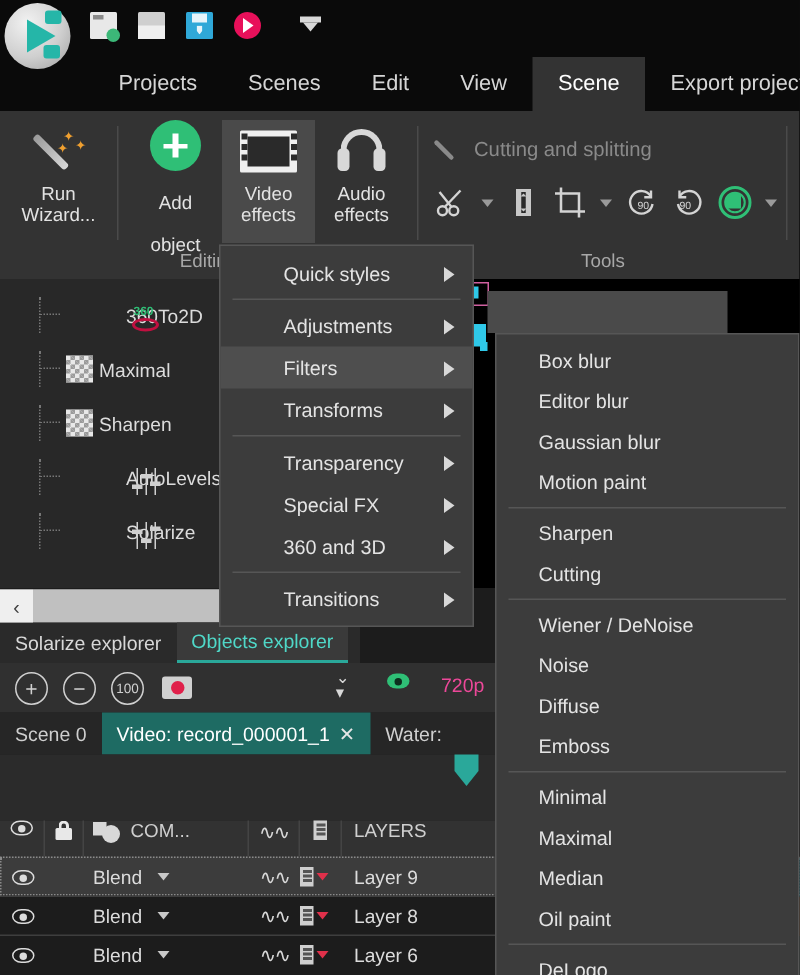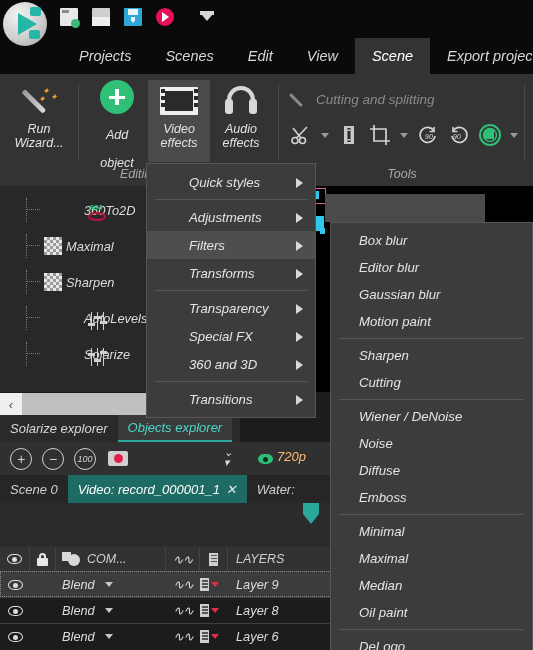--- a/index.html
+++ b/index.html
@@ -2,21 +2,21 @@
 <html><head>
 <meta charset="utf-8">
 <style>
   * { box-sizing: border-box; margin: 0; padding: 0; }
   html, body {
     width: 533px; height: 650px;
     background: #000;
     font-family: "Liberation Sans", sans-serif;
     overflow: hidden;
   }
-  #app { position: relative; width: 533px; height: 650px; background: #1c1c1c; font-style: italic; }
+  #app { position: relative; width: 533px; height: 650px; background: #1c1c1c; }
 
   
   .qa-bar {
     position: absolute; left: 0; top: 0; width: 533px; height: 38px;
     background: #0a0a0a;
   }
   .logo {
     position: absolute; left: 3px; top: 2px; width: 44px; height: 44px;
     border-radius: 50%;
     background: radial-gradient(circle at 35% 30%, #f2f2f2 0%, #cfcfcf 55%, #9e9e9e 100%);
@@ -185,41 +185,41 @@
   .exp-tab.active { background:#3a3a3a; color:#4fd8c8; border-bottom:2px solid #2aa89a; }
 
   
   .oe-bar { position:absolute; left:0; top:442px; width:533px; height:33px; background:#303030;
      display:flex; align-items:center; }
   .oe-ic { width:22px; height:22px; border-radius:50%; border:1.6px solid #d0d0d0; position:relative;
      margin-left:10px; color:#d0d0d0; font-size:9px; display:flex; align-items:center; justify-content:center; }
   .oe-cam { margin-left:12px; width:20px; height:15px; background:#d0d0d0; border-radius:2px; position:relative; }
   .oe-cam:after { content:''; position:absolute; left:6px; top:3px; width:9px; height:9px; border-radius:50%; background:#e0204a; }
   .oe-dbl { position:absolute; right:300px; top:5px; color:#d8d8d8; font-size:11px; line-height:10px; }
-  .oe-720 { position:absolute; left:258px; top:7px; display:flex; align-items:flex-end; gap:4px; color:#fdba74; font-size:13px; }
+  .oe-720 { position:absolute; left:258px; top:7px; display:flex; align-items:flex-start; gap:21px; color:#ec4899; font-size:13px; }
   .eye { width:15px; height:10px; border-radius:50%/60%; background:#2fbf76; position:relative; }
   .eye:after { content:''; position:absolute; left:5px; top:2.5px; width:5px;height:5px;border-radius:50%;background:#0c2e1e; }
 
   
   .scene-bar { position:absolute; left:0; top:475px; width:533px; height:28px; background:#262626; display:flex; }
   .sc-tab { display:flex; align-items:center; gap:6px; padding:0 10px; font-size:13px; color:#cfcfcf; }
   .sc-tab.sel { background:#1e6b63; color:#ffffff; }
   .sc-close { color:#e6e6e6; font-size:13px; }
 
   
   .tl-band { position:absolute; left:0; top:503px; width:533px; height:44px; background:#2b2b2b; }
   .tl-mark { position:absolute; left:303px; top:0; width:16px; height:22px; }
   .tl-mark .head { width:16px; height:11px; background:#2aa89a; }
   .tl-mark .pt { width:0;height:0; border-left:8px solid transparent; border-right:8px solid transparent; border-top:10px solid #2aa89a; }
   .tl-time { position:absolute; left:489px; top:12px; color:#d8d8d8; font-size:12px; }
 
   
   .lay-head { position:absolute; left:0; top:547px; width:533px; height:24px; background:#323232;
      display:flex; align-items:center; color:#cfcfcf; font-size:12.5px; }
-  .lay-head .cell { display:flex; align-items:center; justify-content:center; height:24px; border-right:1px solid #444; }
+  .lay-head .cell { display:flex; justify-content:center; height:24px; border-right:1px solid #444; }
   .lay-row { position:absolute; left:0; width:533px; height:26px; display:flex; align-items:center;
      color:#dcdcdc; font-size:12.8px; border-top:1px solid #3e3e3e; }
   .lay-row.sel { background:#3c3c3c; outline:1px dotted #8a8a8a; outline-offset:-1px; }
   .lay-row .cell { display:flex; align-items:center; height:26px; }
   .eye-w { width:15px;height:10px;border-radius:50%/60%;border:1.6px solid #dcdcdc; position:relative; }
   .eye-w:after { content:''; position:absolute; left:4px; top:2px; width:5px;height:5px;border-radius:50%;background:#dcdcdc; }
   .lock { width:11px; height:13px; position:relative; }
   .lock .body { position:absolute; left:0; bottom:0; width:11px; height:8px; background:#e8e8e8; border-radius:1px; }
   .lock .sh { position:absolute; left:2px; top:0; width:7px; height:7px; border:2px solid #e8e8e8; border-bottom:none; border-radius:4px 4px 0 0; }
   .wave { color:#d8d8d8; font-size:13px; letter-spacing:-1px; }

